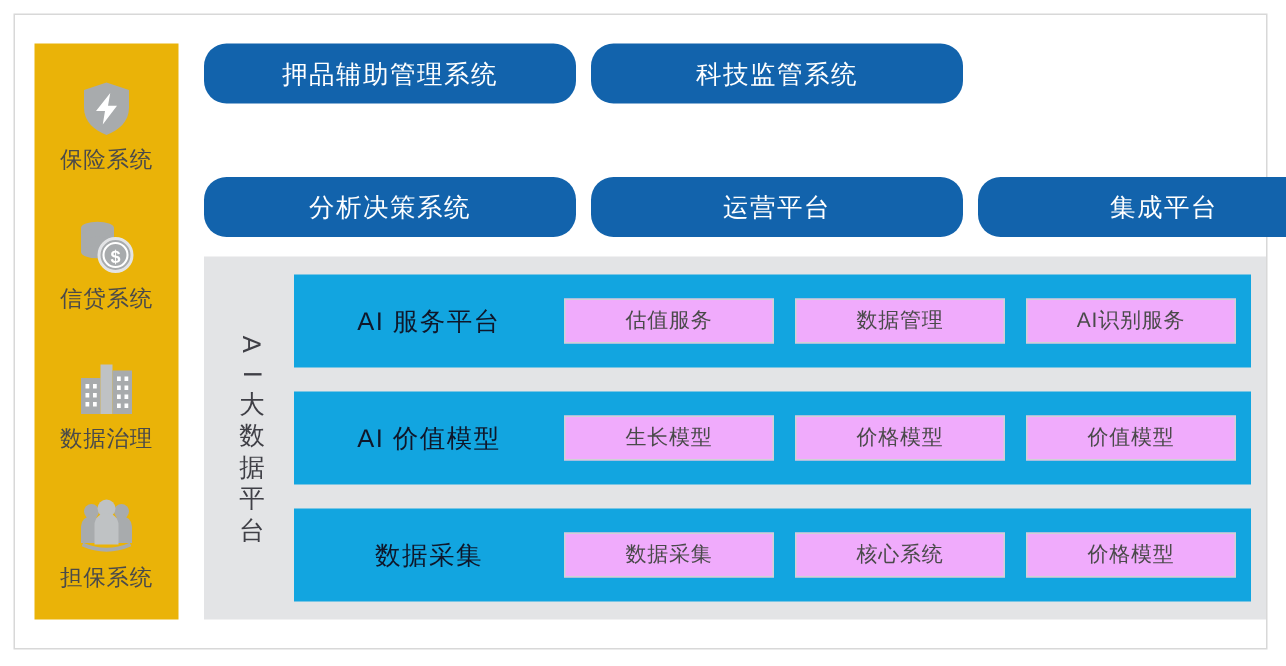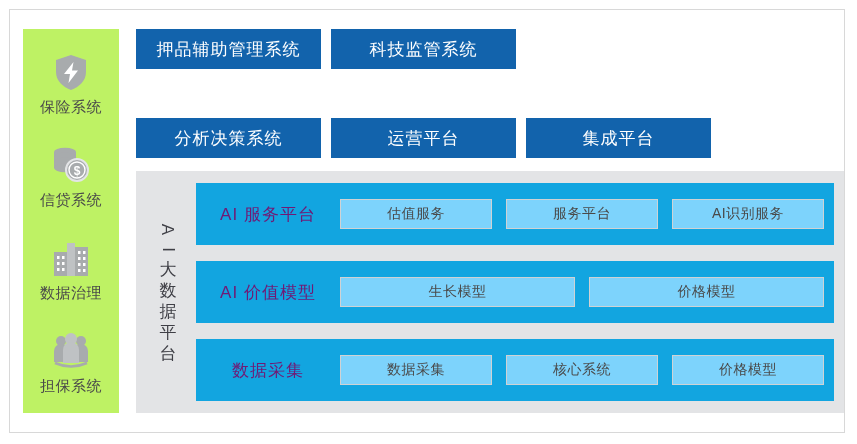--- a/index.html
+++ b/index.html
@@ -4,59 +4,59 @@
 <style>
   html,body{margin:0;padding:0;background:#ffffff;}
   body{width:857px;height:444px;overflow:hidden;
        font-family:"Liberation Sans","DejaVu Sans",sans-serif;}
 
   #frame{position:absolute;left:9px;top:9px;width:836px;height:424px;
          background:#ffffff;border:1px solid #d8d8d8;box-sizing:border-box;}
 
   
   #sidebar{position:absolute;left:13px;top:19px;width:96px;height:384px;
-           background:#bef264;display:flex;flex-direction:column;
+           background:#eab308;display:flex;flex-direction:column;
            align-items:center;justify-content:space-around;padding:6px 0;
            box-sizing:border-box;}
   .side-item{display:flex;flex-direction:column;align-items:center;
              justify-content:center;width:100%;}
   .side-icon{width:44px;height:44px;display:flex;align-items:center;
              justify-content:center;}
   .side-icon svg{display:block;}
   .side-label{margin-top:5px;font-size:15px;color:#4a4a4a;letter-spacing:.5px;
               line-height:1;white-space:nowrap;}
 
   
   .bar-row{position:absolute;left:126px;display:flex;gap:10px;}
   #bar-row-1{top:19px;}
   #bar-row-2{top:108px;}
   .blue-bar{height:40px;background:#1263ac;color:#ffffff;font-size:17px;
             display:flex;align-items:center;justify-content:center;
             letter-spacing:1px;white-space:nowrap;}
-  .bar-w{width:185px;}
+  .bar-w{width:248px;border-radius:15px;}
 
   
   #platform{position:absolute;left:126px;top:161px;width:708px;height:242px;
             background:#e3e4e6;box-sizing:border-box;
             display:flex;align-items:stretch;padding:12px 10px;}
 
   #vert-title{width:44px;display:flex;flex-direction:column;
               align-items:center;justify-content:center;gap:1px;
               font-size:17px;color:#3f3f46;letter-spacing:0;}
   #vert-title .rot{transform:rotate(90deg);line-height:1;margin:1px 0;}
   #vert-title .ch{line-height:1.18;}
 
   #rows{flex:1;display:flex;flex-direction:column;justify-content:space-between;
         margin-left:6px;}
   .cyan-row{height:62px;background:#12a5e0;display:flex;align-items:center;
             padding:0 10px 0 0;box-sizing:border-box;}
-  .row-title{width:144px;color:#701a75;font-size:17px;text-align:center;
+  .row-title{width:180px;color:#0f172a;font-size:17px;text-align:center;
              letter-spacing:1px;white-space:nowrap;}
   .chips{flex:1;display:flex;gap:14px;}
-  .chip{flex:1;height:30px;background:#7dd3fc;border:1px solid #cfd2d4;
+  .chip{flex:1;height:30px;background:#f0abfc;border:1px solid #cfd2d4;
         box-sizing:border-box;display:flex;align-items:center;
         justify-content:center;font-size:14px;color:#4a4a4a;
         letter-spacing:.5px;white-space:nowrap;}
 </style>
 </head>
 <body>
 
 <div id="frame">
 
   <div id="sidebar">
@@ -155,30 +155,31 @@
       <span class="ch">平</span>
       <span class="ch">台</span>
     </div>
 
     <div id="rows">
 
       <div class="cyan-row">
         <div class="row-title">AI 服务平台</div>
         <div class="chips">
           <div class="chip">估值服务</div>
-          <div class="chip">服务平台</div>
+          <div class="chip">数据管理</div>
           <div class="chip">AI识别服务</div>
         </div>
       </div>
 
       <div class="cyan-row">
         <div class="row-title">AI 价值模型</div>
         <div class="chips">
           <div class="chip">生长模型</div>
           <div class="chip">价格模型</div>
+          <div class="chip">价值模型</div>
         </div>
       </div>
 
       <div class="cyan-row">
         <div class="row-title">数据采集</div>
         <div class="chips">
           <div class="chip">数据采集</div>
           <div class="chip">核心系统</div>
           <div class="chip">价格模型</div>
         </div>

